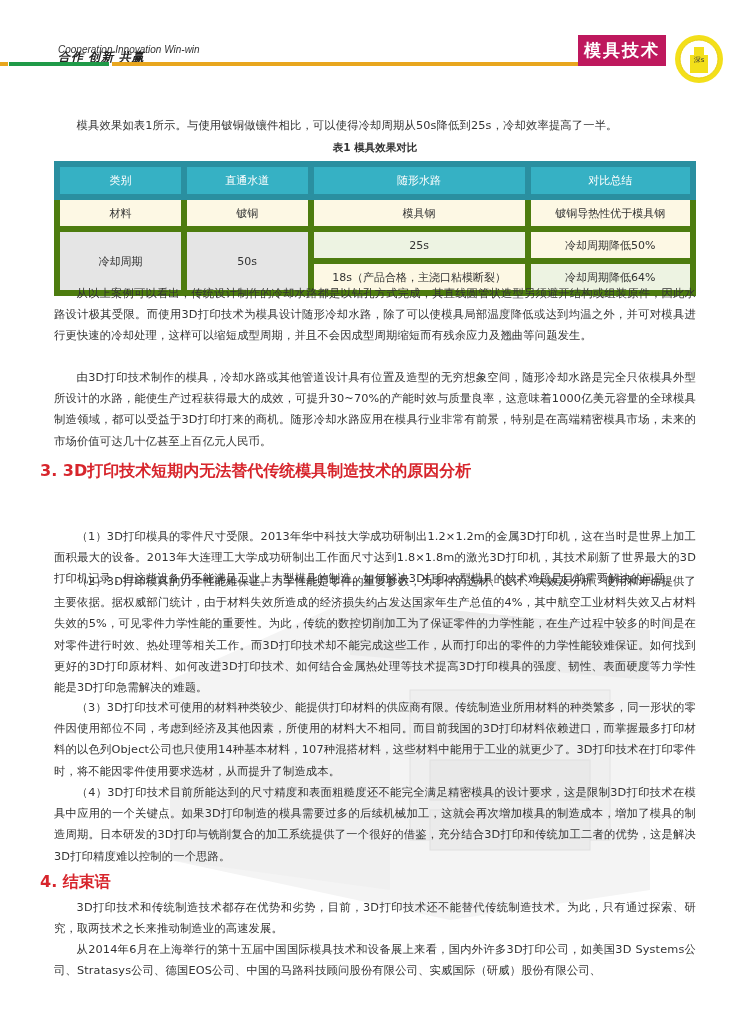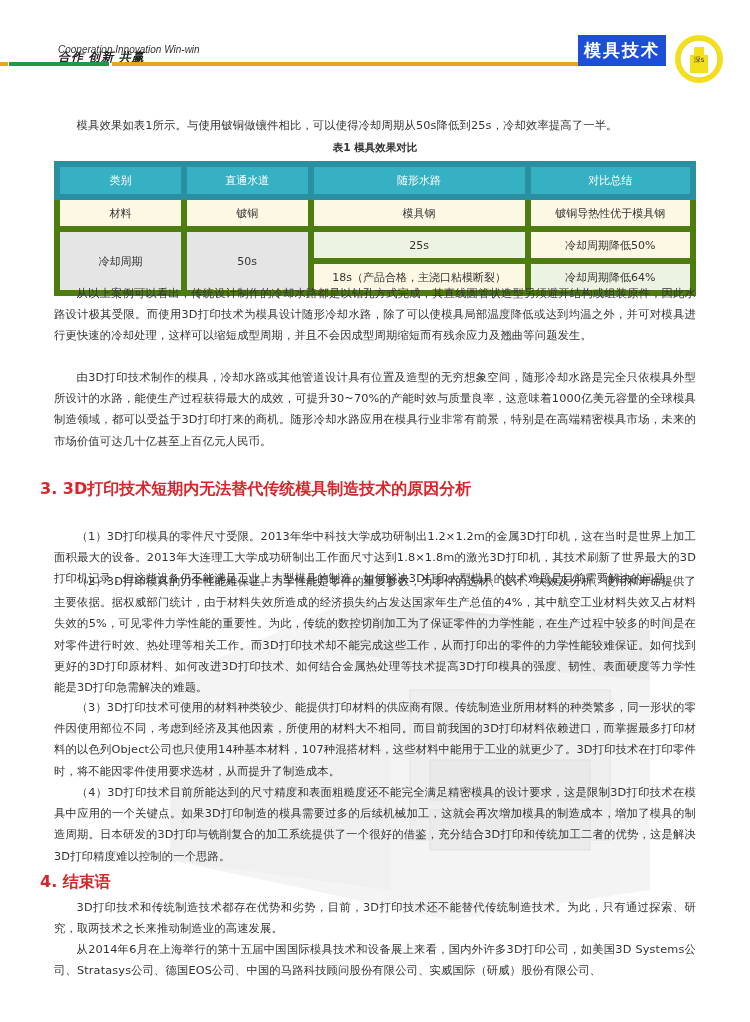--- a/index.html
+++ b/index.html
@@ -23,21 +23,21 @@
   .slogan-en {
     position: absolute; left: 58px; top: 44px;
     font-family: "Liberation Sans", sans-serif; font-style: italic;
     font-size: 10px; color: #333;
   }
   .rule-yellow-left { position: absolute; left: 0; top: 62px; width: 8px; height: 4px; background: #e8a61e; }
   .rule-green { position: absolute; left: 9px; top: 62px; width: 100px; height: 4px; background: #1f9a48; }
   .rule-yellow { position: absolute; left: 112px; top: 62px; width: 466px; height: 4px; background: #e8a61e; }
   .section-tab {
     position: absolute; left: 578px; top: 35px; width: 88px; height: 31px;
-    background: #1d4ed8; color: #fff;
+    background: #be185d; color: #fff;
     font-family: "DejaVu Serif", serif; font-size: 17px; font-weight: bold;
     display: flex; align-items: center; justify-content: center; letter-spacing: 2px;
   }
   .logo {
     position: absolute; left: 673px; top: 33px; width: 52px; height: 52px;
   }
   .p {
     position: absolute; left: 54px; width: 642px;
     font-size: 11.3px; line-height: 21.2px; color: #333; text-align: justify;
     text-indent: 2em; letter-spacing: 0.15px;
@@ -122,21 +122,21 @@
   <tr class="r3">
     <td class="y">18s（产品合格，主浇口粘模断裂）</td>
     <td class="g">冷却周期降低64%</td>
   </tr>
 </tbody>
   </table>
 
 <div class="p" style="top:283px;">从以上案例可以看出，传统设计制作的冷却水路都是以钻孔方式完成，其直线圆管状造型另须避开结构或组装原件，因此水路设计极其受限。而使用3D打印技术为模具设计随形冷却水路，除了可以使模具局部温度降低或达到均温之外，并可对模具进行更快速的冷却处理，这样可以缩短成型周期，并且不会因成型周期缩短而有残余应力及翘曲等问题发生。</div>
 <div class="p" style="top:367px;">由3D打印技术制作的模具，冷却水路或其他管道设计具有位置及造型的无穷想象空间，随形冷却水路是完全只依模具外型所设计的水路，能使生产过程获得最大的成效，可提升30~70%的产能时效与质量良率，这意味着1000亿美元容量的全球模具制造领域，都可以受益于3D打印打来的商机。随形冷却水路应用在模具行业非常有前景，特别是在高端精密模具市场，未来的市场价值可达几十亿甚至上百亿元人民币。</div>
 
-<div class="heading" style="top:461px;margin-top:18px;">3. 3D打印技术短期内无法替代传统模具制造技术的原因分析</div>
+<div class="heading" style="top:461px;">3. 3D打印技术短期内无法替代传统模具制造技术的原因分析</div>
 <div class="p" style="top:486px;margin-top:40px;">（1）3D打印模具的零件尺寸受限。2013年华中科技大学成功研制出1.2×1.2m的金属3D打印机，这在当时是世界上加工面积最大的设备。2013年大连理工大学成功研制出工作面尺寸达到1.8×1.8m的激光3D打印机，其技术刷新了世界最大的3D打印机记录，但这些设备仍不能满足工业上大型模具的制造。如何解决3D打印大型模具的技术难题是目前需要解决的问题。</div>
 <div class="p" style="top:571px;">（2）3D打印模具的力学性能难保证。力学性能是零件的重要参数，为零件的选材、设计、失效及分析、使用和寿命提供了主要依据。据权威部门统计，由于材料失效所造成的经济损失约占发达国家年生产总值的4%，其中航空工业材料失效又占材料失效的5%，可见零件力学性能的重要性。为此，传统的数控切削加工为了保证零件的力学性能，在生产过程中较多的时间是在对零件进行时效、热处理等相关工作。而3D打印技术却不能完成这些工作，从而打印出的零件的力学性能较难保证。如何找到更好的3D打印原材料、如何改进3D打印技术、如何结合金属热处理等技术提高3D打印模具的强度、韧性、表面硬度等力学性能是3D打印急需解决的难题。</div>
 <div class="p" style="top:697px;">（3）3D打印技术可使用的材料种类较少、能提供打印材料的供应商有限。传统制造业所用材料的种类繁多，同一形状的零件因使用部位不同，考虑到经济及其他因素，所使用的材料大不相同。而目前我国的3D打印材料依赖进口，而掌握最多打印材料的以色列Object公司也只使用14种基本材料，107种混搭材料，这些材料中能用于工业的就更少了。3D打印技术在打印零件时，将不能因零件使用要求选材，从而提升了制造成本。</div>
 <div class="p" style="top:782px;">（4）3D打印技术目前所能达到的尺寸精度和表面粗糙度还不能完全满足精密模具的设计要求，这是限制3D打印技术在模具中应用的一个关键点。如果3D打印制造的模具需要过多的后续机械加工，这就会再次增加模具的制造成本，增加了模具的制造周期。日本研发的3D打印与铣削复合的加工系统提供了一个很好的借鉴，充分结合3D打印和传统加工二者的优势，这是解决3D打印精度难以控制的一个思路。</div>
 
 <div class="heading" style="top:872px;">4. 结束语</div>
 <div class="p" style="top:897px;">3D打印技术和传统制造技术都存在优势和劣势，目前，3D打印技术还不能替代传统制造技术。为此，只有通过探索、研究，取两技术之长来推动制造业的高速发展。</div>
 <div class="p" style="top:939px;">从2014年6月在上海举行的第十五届中国国际模具技术和设备展上来看，国内外许多3D打印公司，如美国3D Systems公司、Stratasys公司、德国EOS公司、中国的马路科技顾问股份有限公司、实威国际（研威）股份有限公司、</div>
 
 </body></html>

